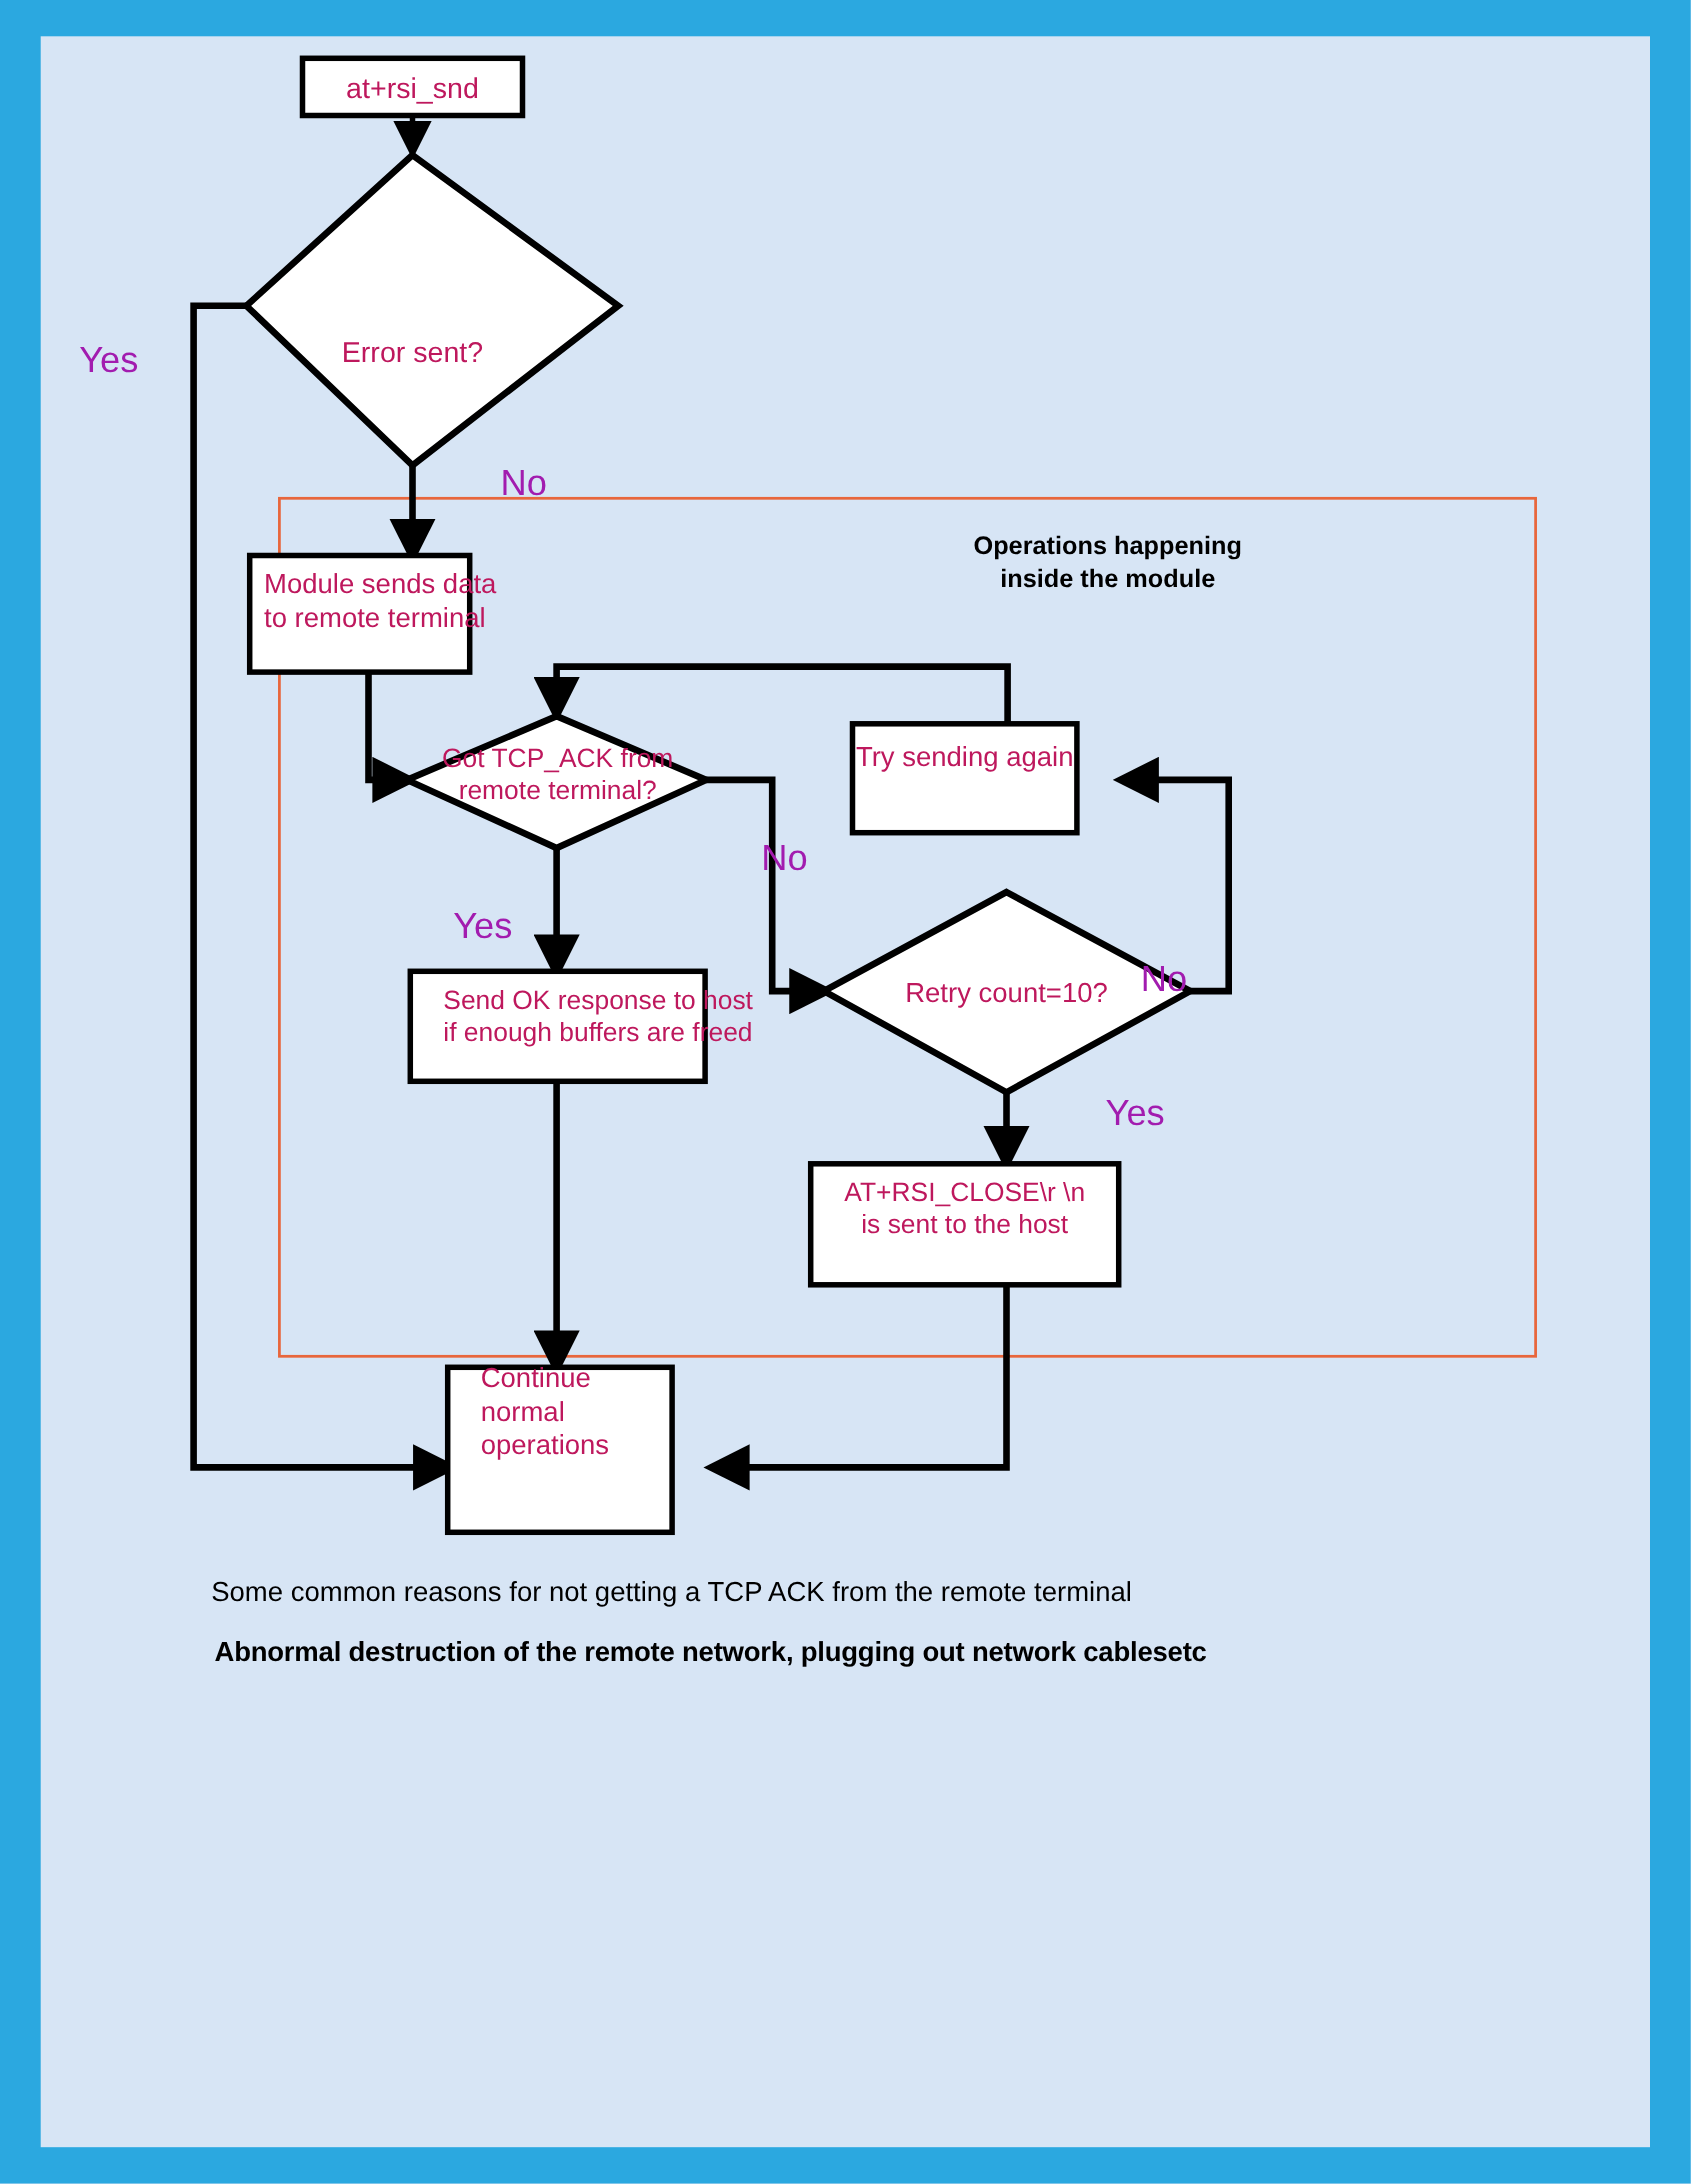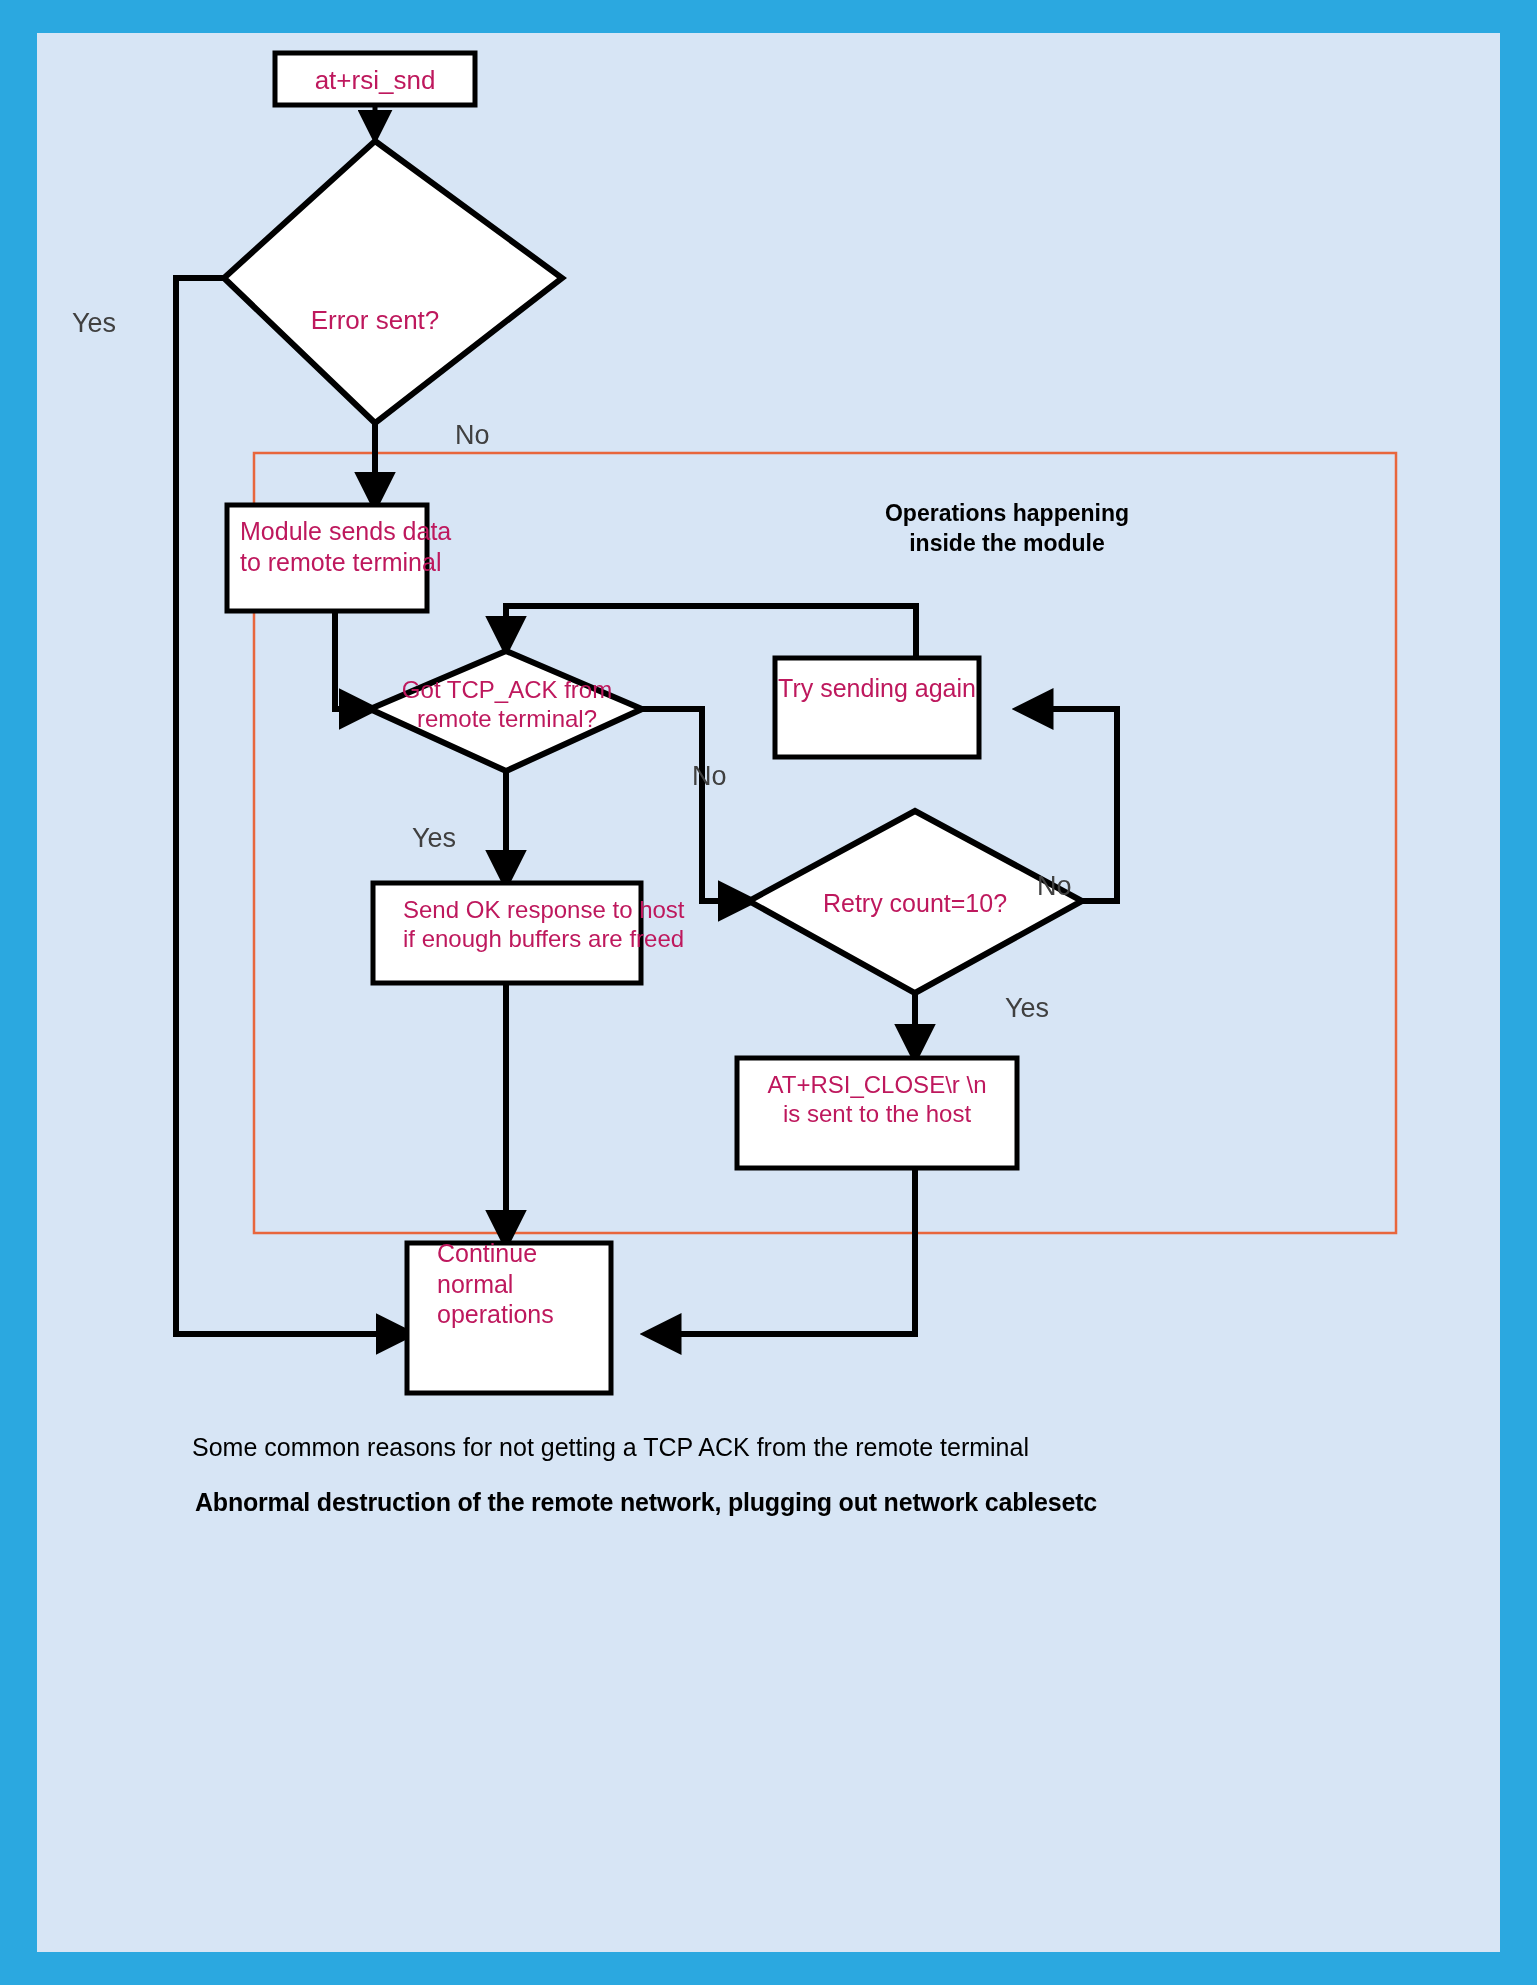--- a/index.html
+++ b/index.html
@@ -19,22 +19,22 @@
   .nodetext{
     position:absolute;
     color:#be185d;
     font-family:"Liberation Sans", sans-serif;
     white-space:pre;
     line-height:1.22;
     pointer-events:none;
   }
   .edgelabel{
     position:absolute;
-    font-size:27px;
-    color:#404040;
+    font-size:33px;
+    color:#a21caf;
     font-family:"Liberation Sans", sans-serif;
     white-space:pre;
   }
   .grouptitle{
     position:absolute;
     font-size:23px;
     font-weight:bold;
     color:#000;
     text-align:center;
     line-height:1.3;
@@ -134,20 +134,20 @@
   <div class="edgelabel" style="left:418px;top:387px;">No</div>
 
   <div class="edgelabel" style="left:375px;top:790px;">Yes</div>
 
   <div class="edgelabel" style="left:655px;top:728px;">No</div>
 
   <div class="edgelabel" style="left:1000px;top:838px;">No</div>
 
   <div class="edgelabel" style="left:968px;top:960px;">Yes</div>
 
-  <div class="grouptitle" style="left:720px;top:466px;width:500px;">Operations happening
+  <div class="grouptitle" style="left:720px;top:449px;width:500px;">Operations happening
 inside the module</div>
 
   <div class="caption cap1" style="left:155px;top:1400px;">Some common reasons for not getting a TCP ACK from the remote terminal</div>
 
   <div class="caption cap2" style="left:158px;top:1455px;">Abnormal destruction of the remote network, plugging out network cablesetc</div>
 
 </div>
 
 </body></html>

